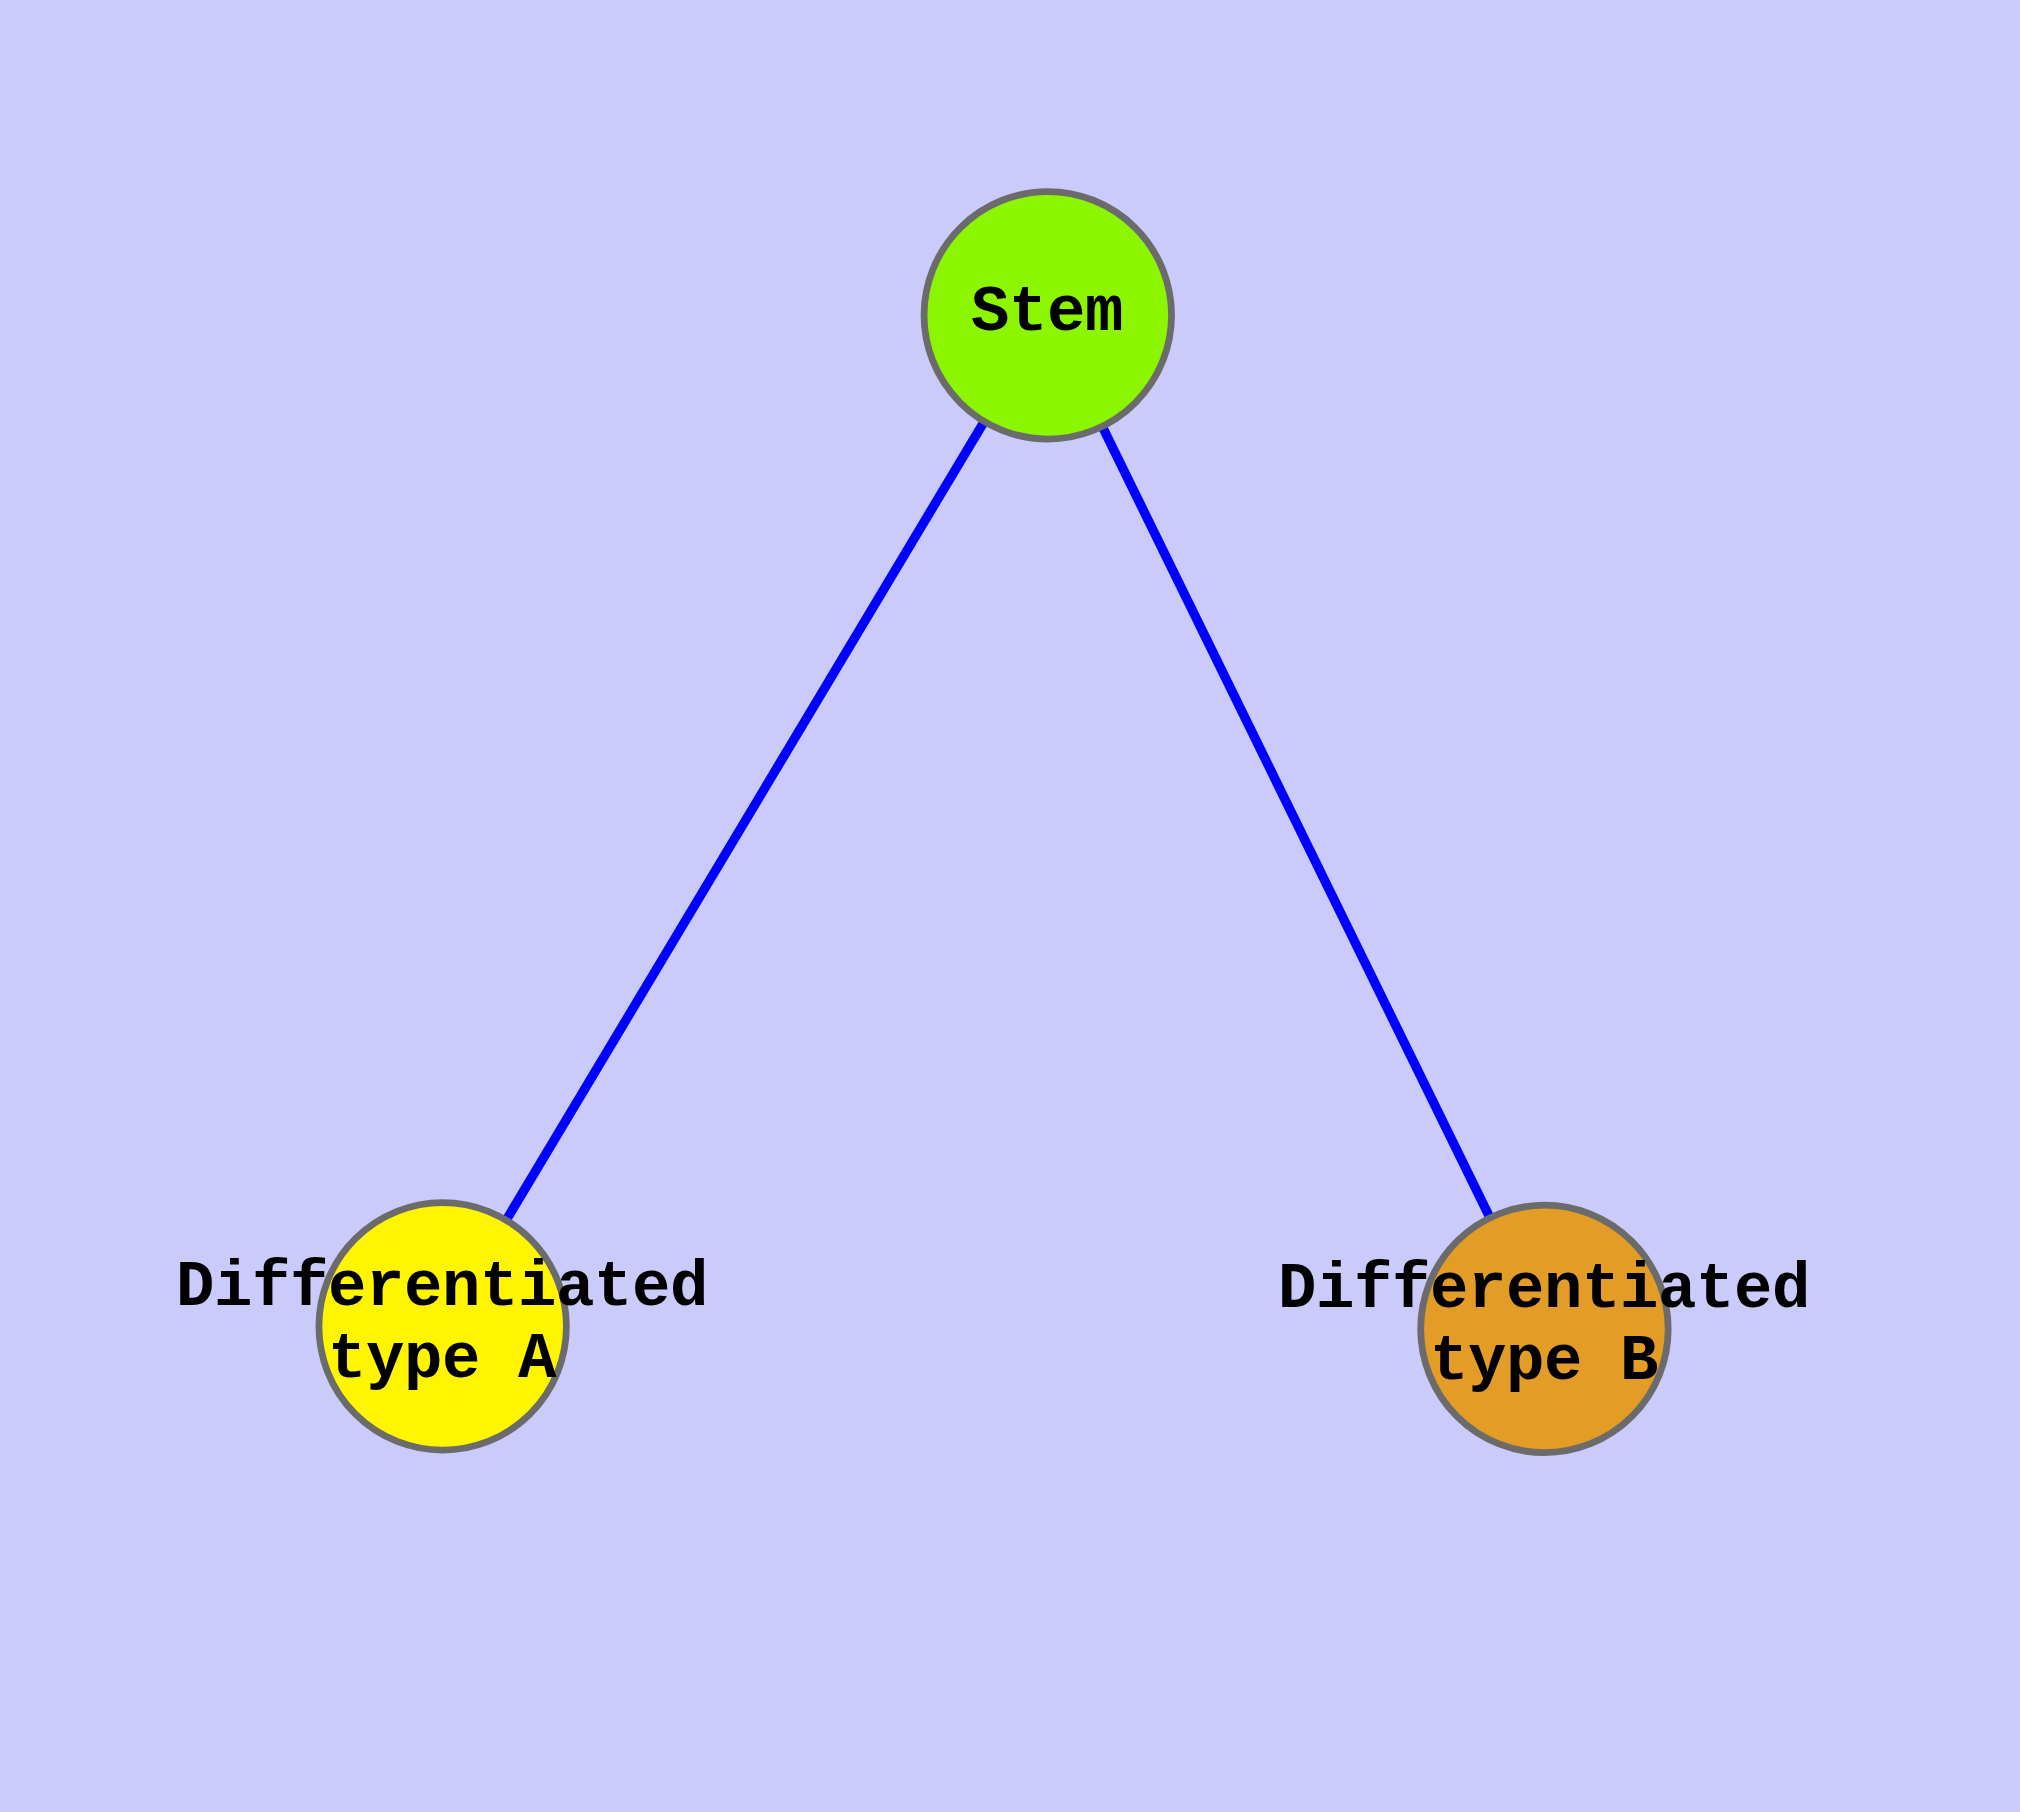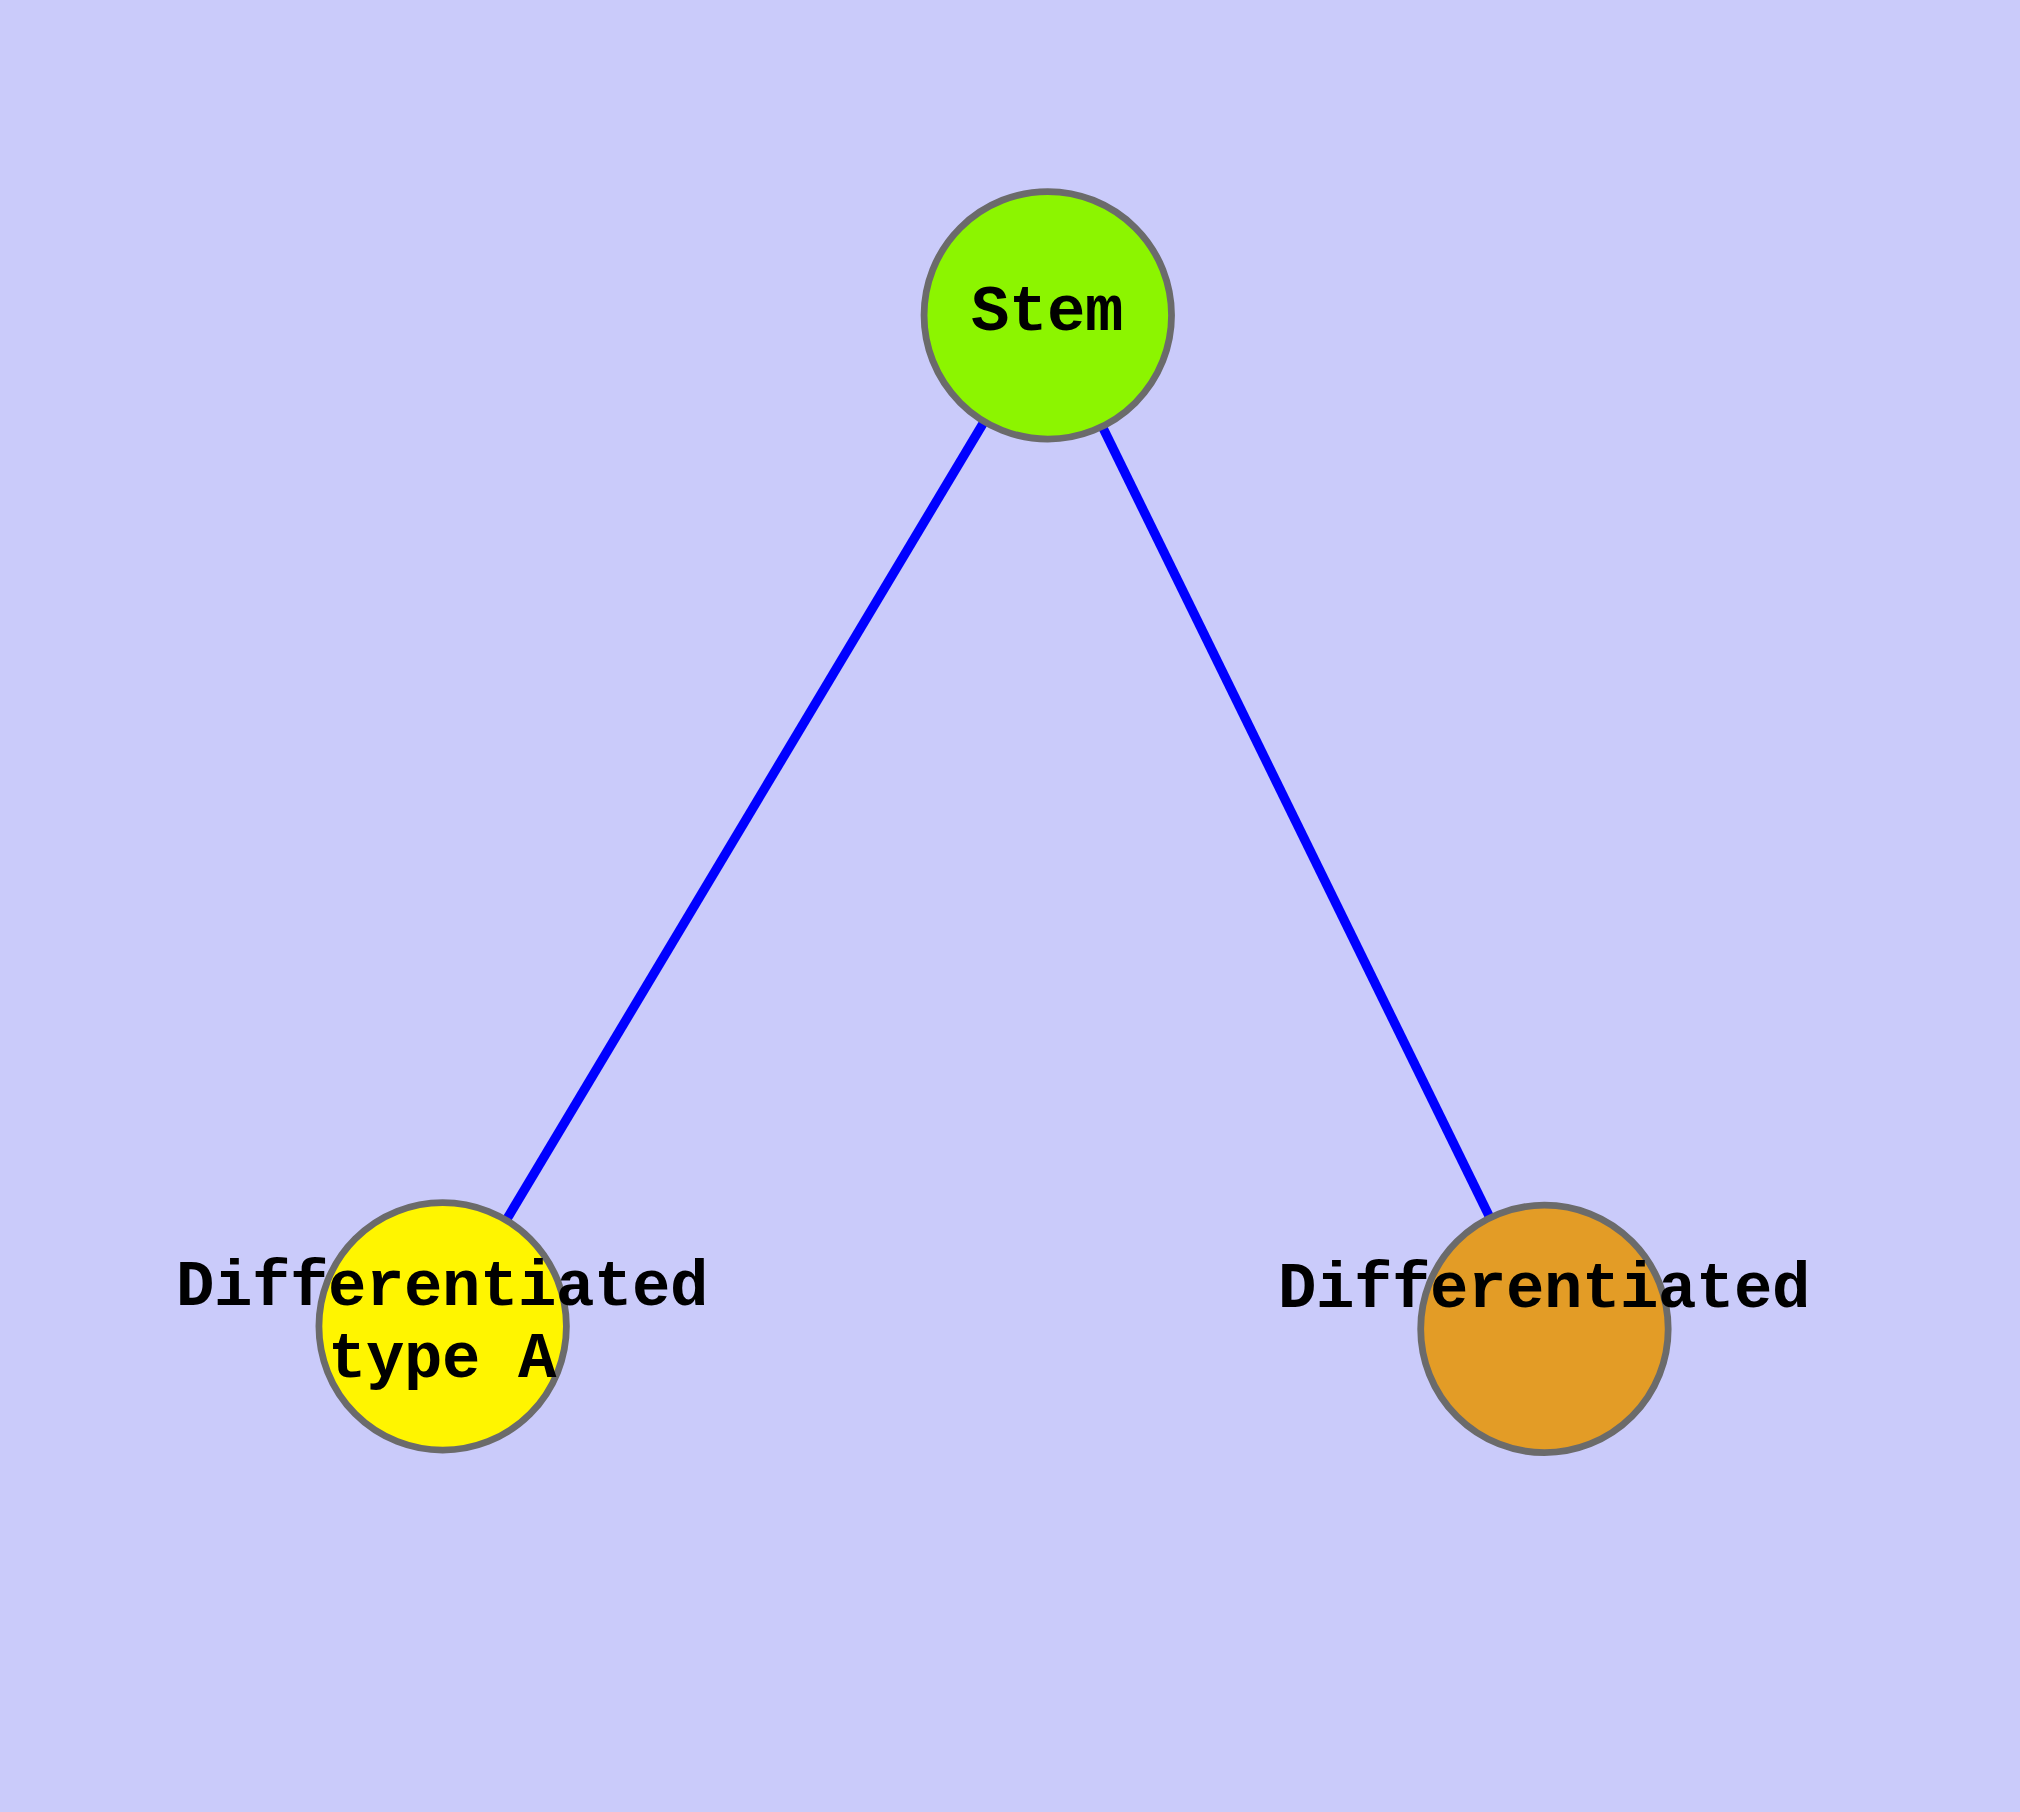--- a/index.html
+++ b/index.html
@@ -61,17 +61,18 @@
   <div id="labels-layer">
       <div class="node-label stem" style="width: 932px; left: 581px; top: 278px;">
         <div>Stem</div>
       </div>
       <div class="node-label small" style="width: 932px; left: -24px; top: 1253px;">
         <div>Differentiated</div>
         <div>type A</div>
       </div>
       <div class="node-label small" style="width: 932px; left: 1078px; top: 1255px;">
         <div>Differentiated</div>
+        <div>type B</div>
       </div>
     </div>
 
 </div>
 
 
 </body></html>

